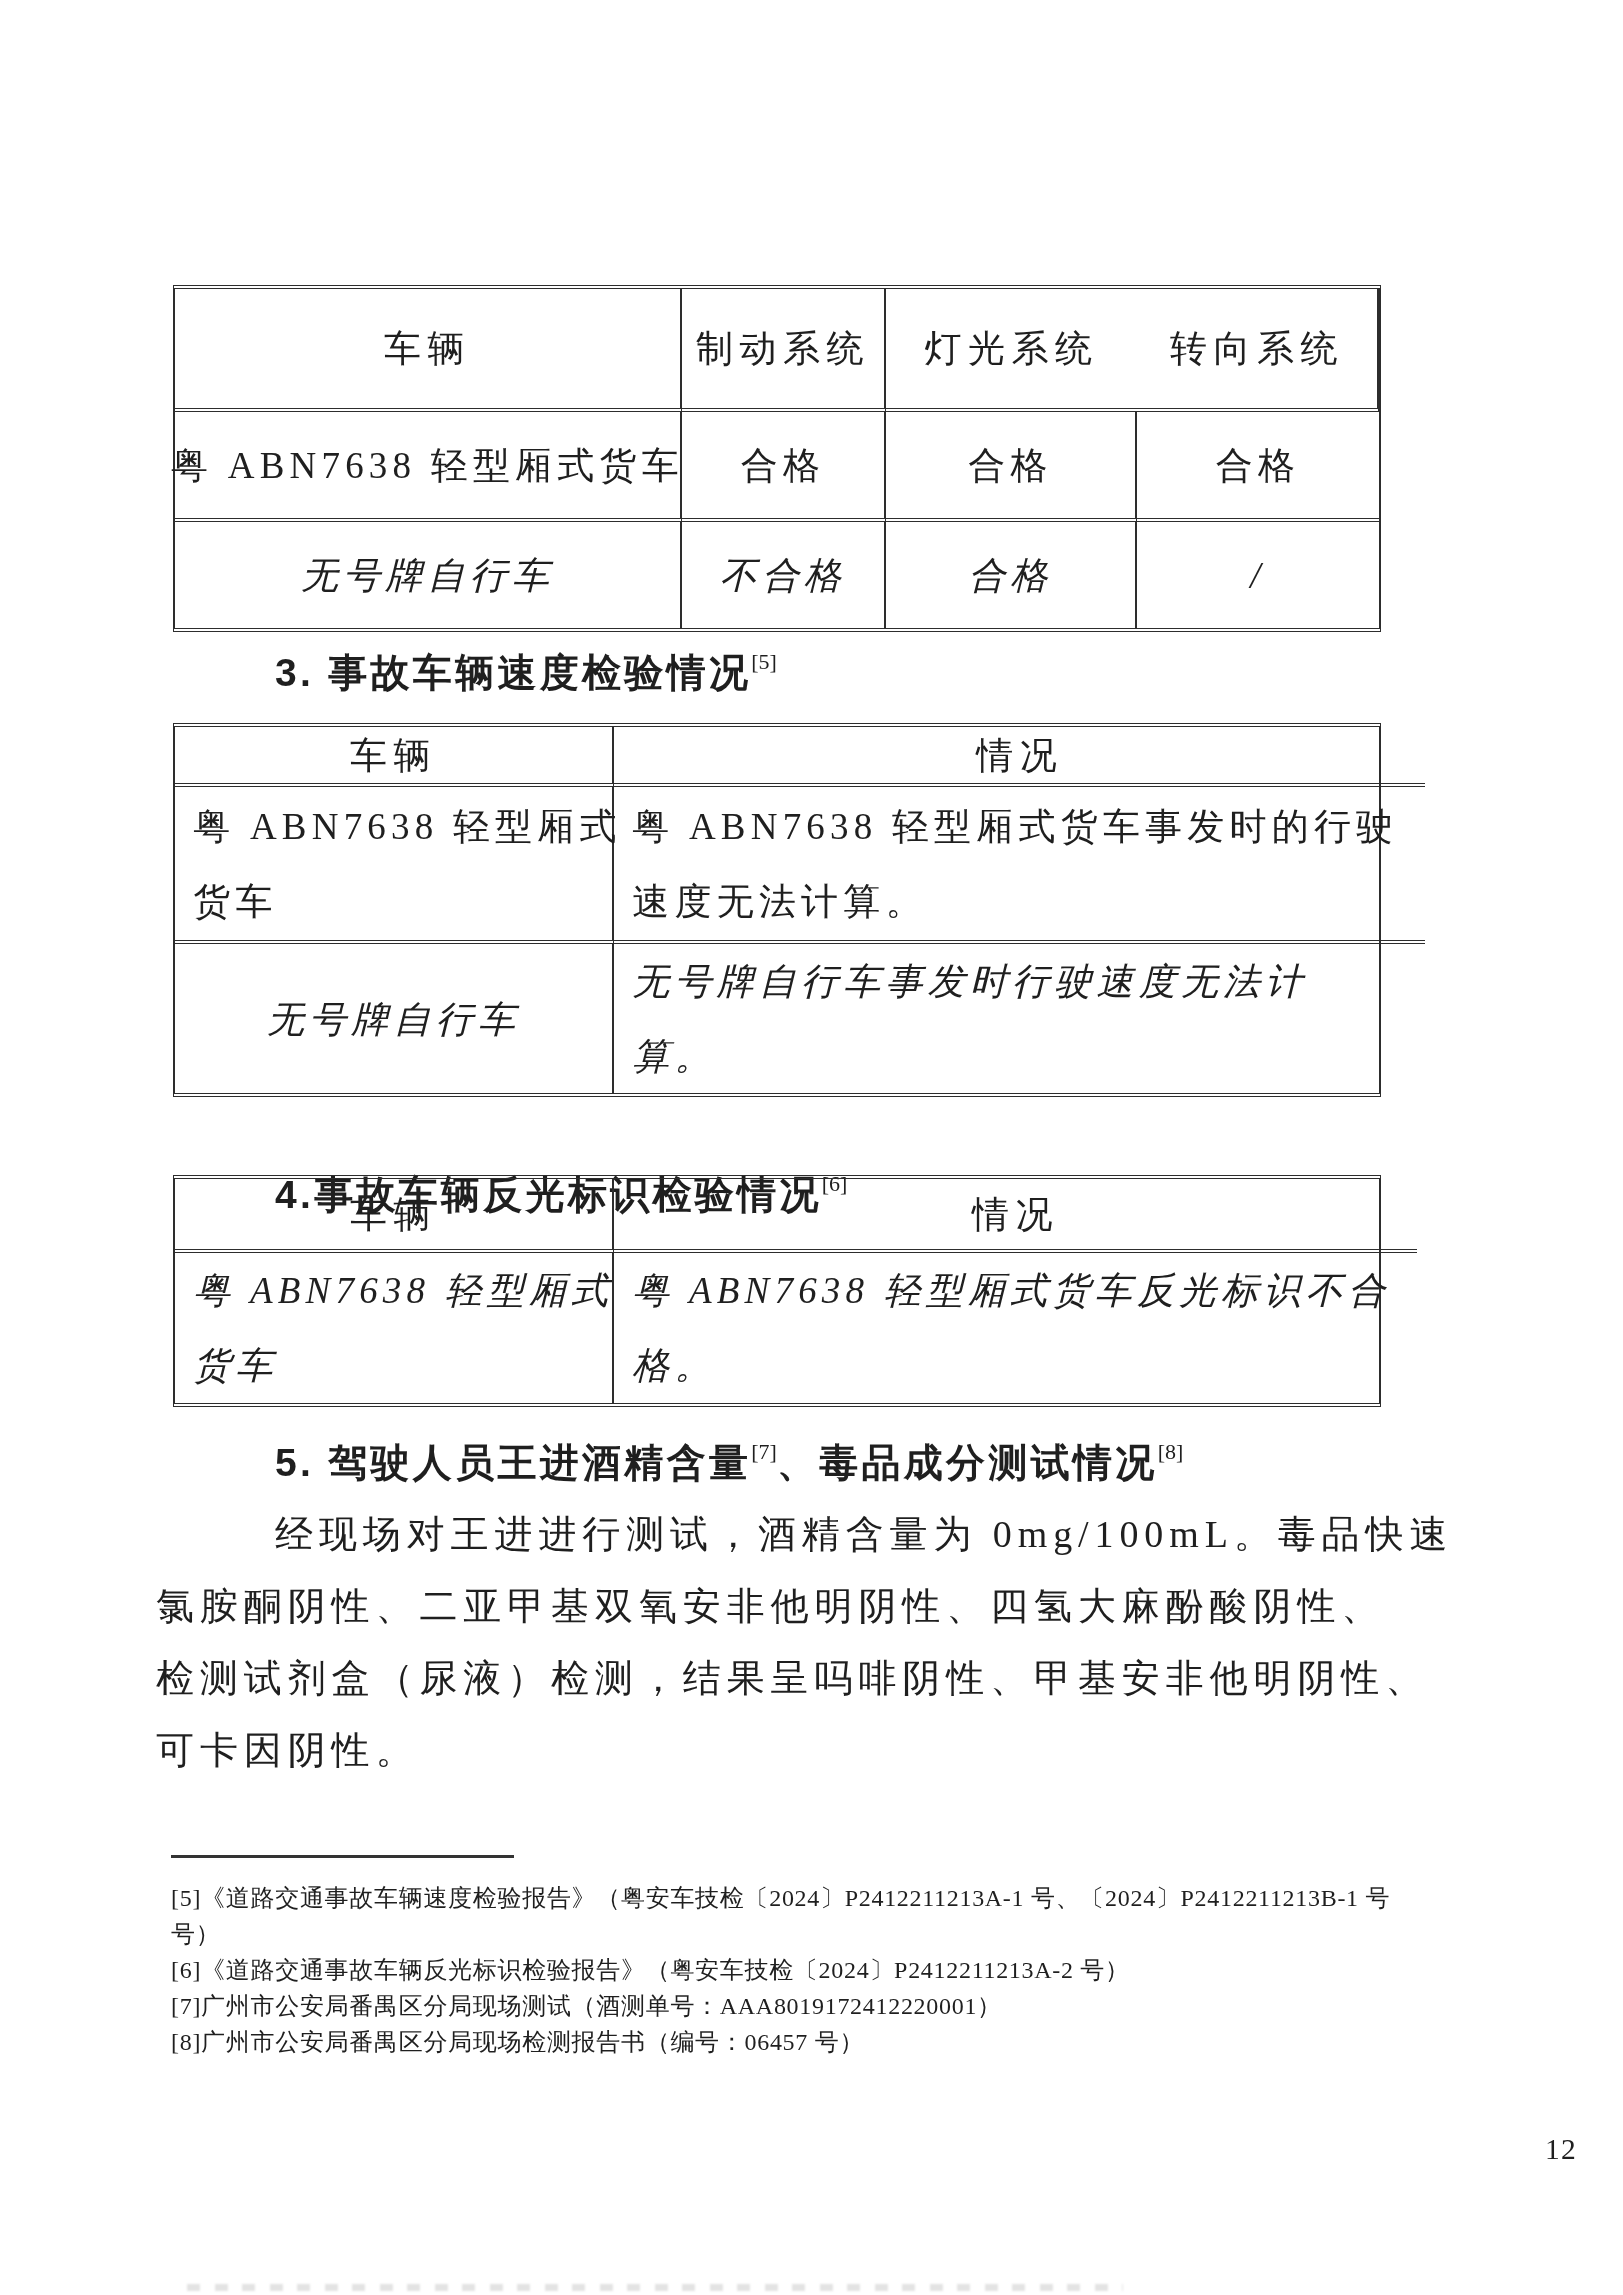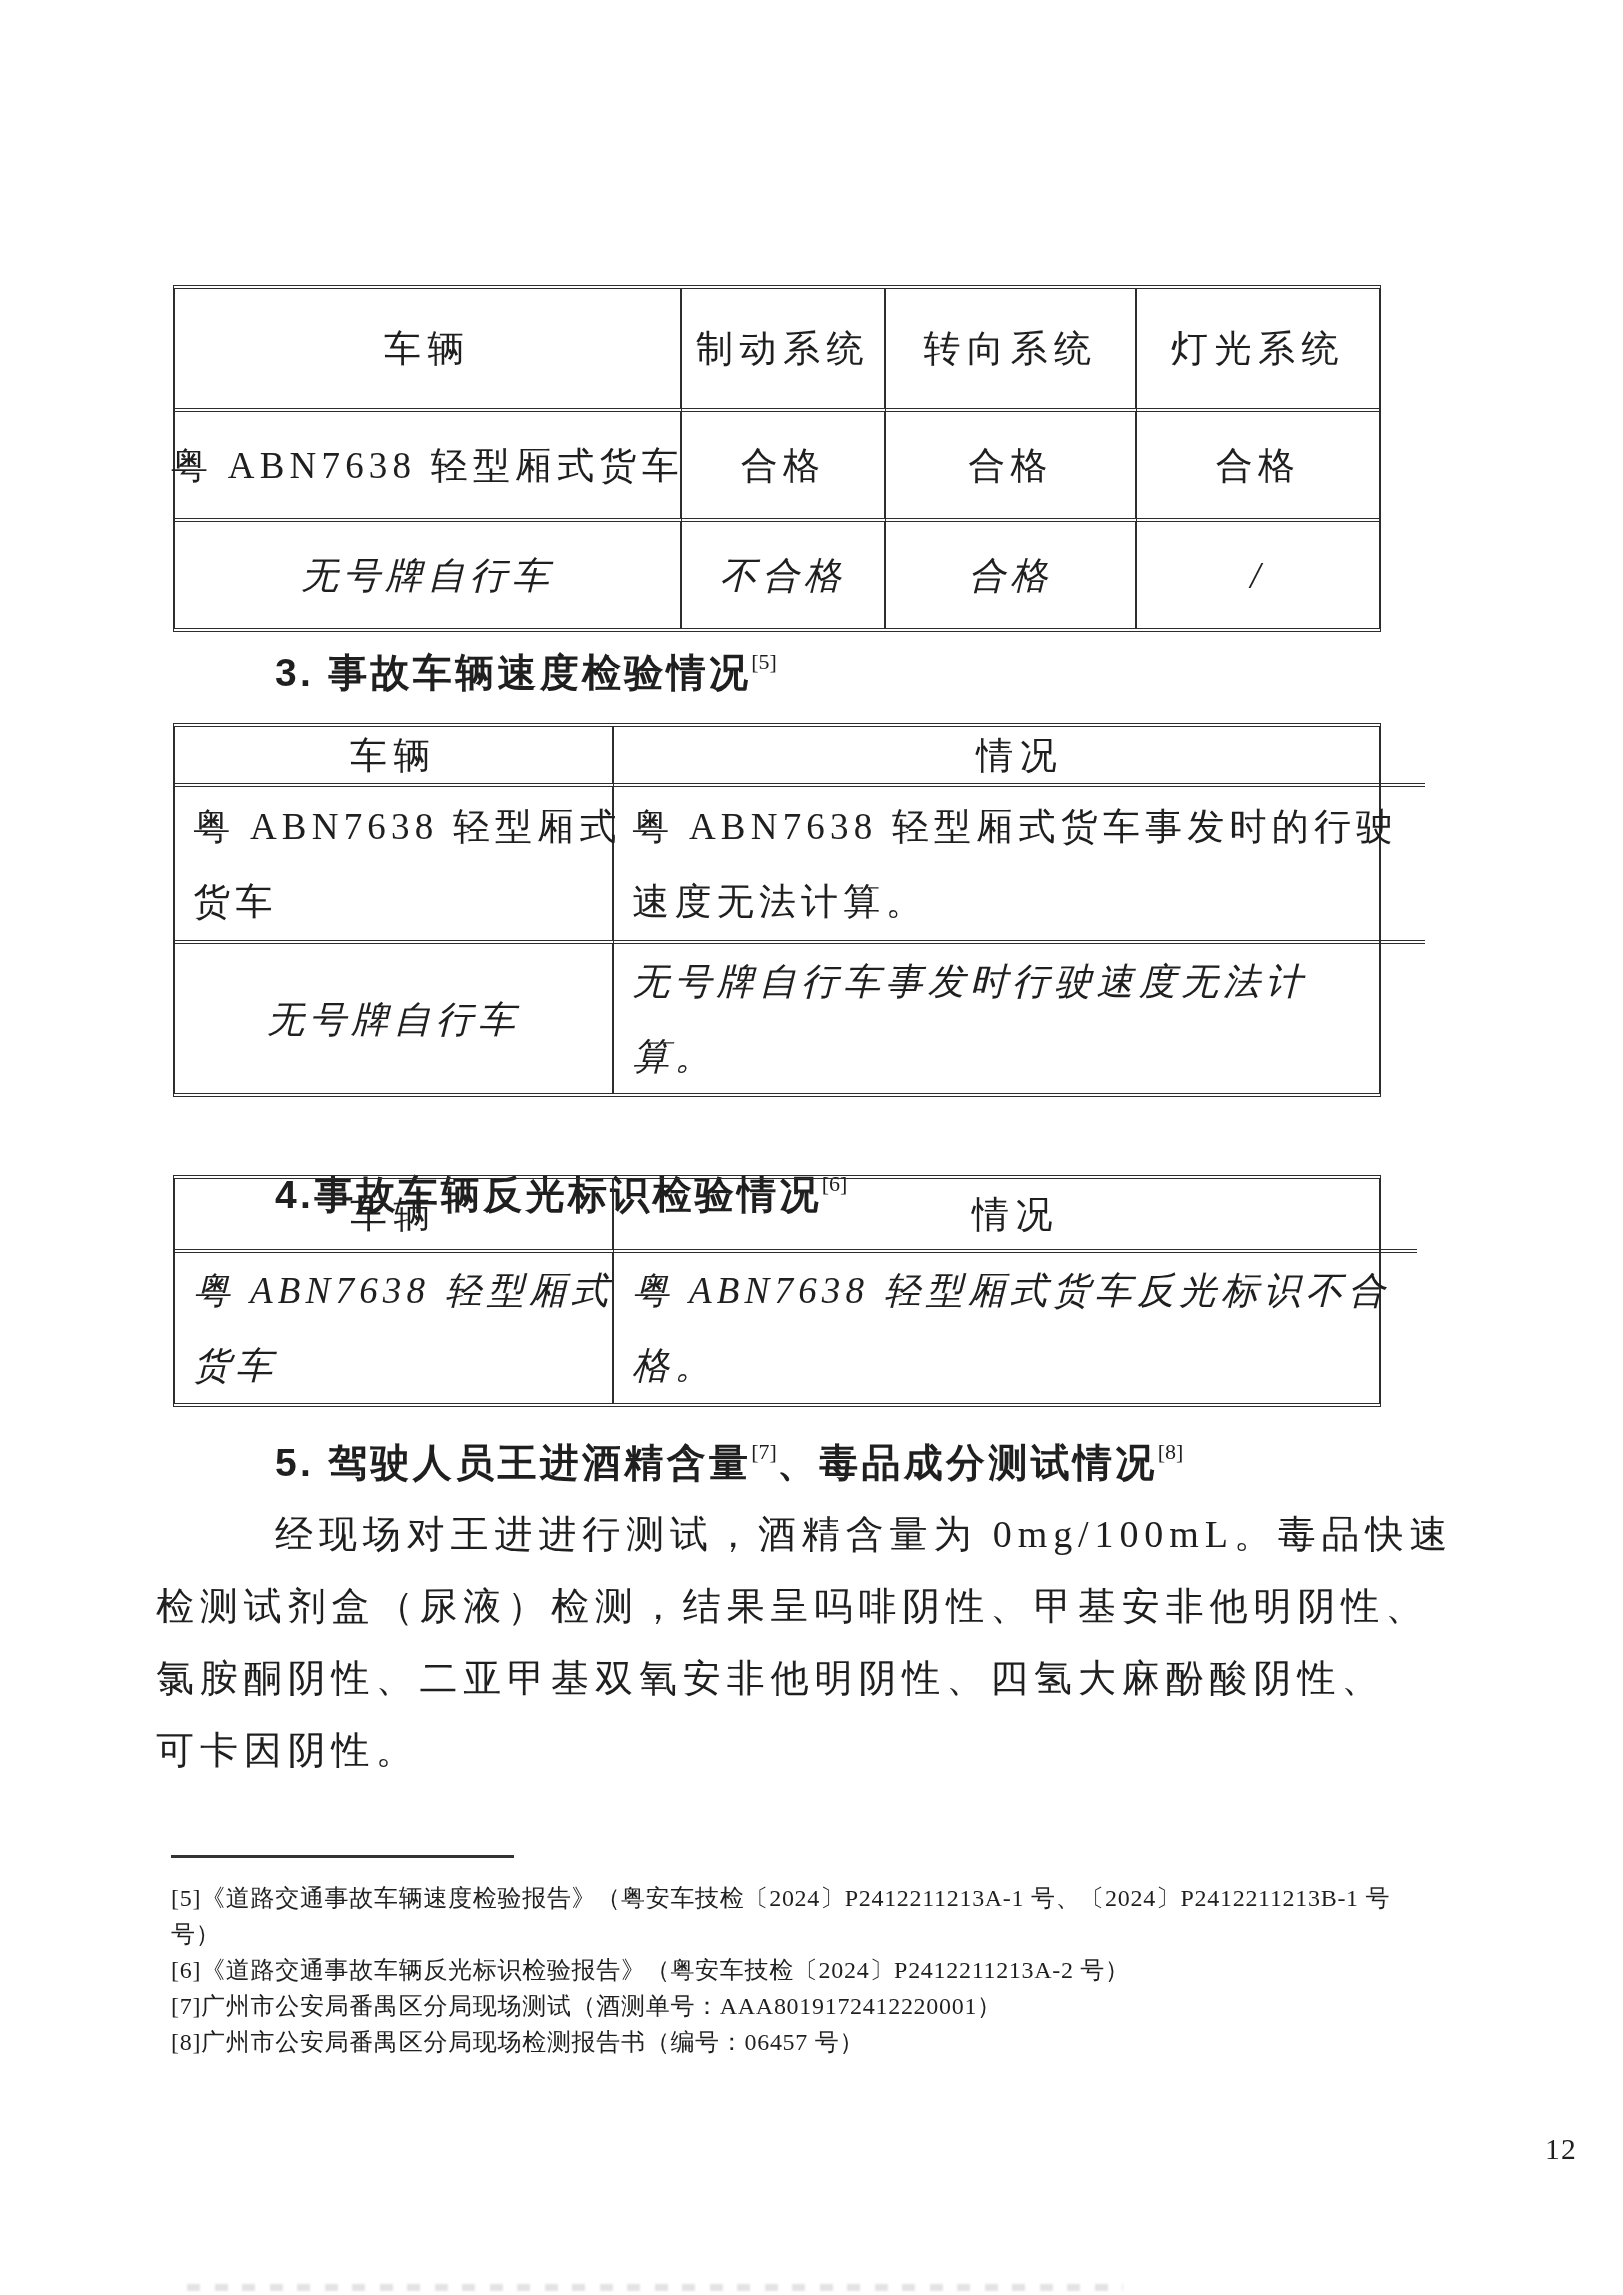--- a/index.html
+++ b/index.html
@@ -97,25 +97,25 @@
 
 <div class="page">
 
   <div class="tbl" id="tbl-inspection">
     <div class="cell hdr">
         <span class="ln">车辆</span>
       </div>
     <div class="cell hdr">
         <span class="ln">制动系统</span>
       </div>
-    <div class="cell hdr">
-        <span class="ln">转向系统</span>
-      </div>
     <div class="cell hdr last-col">
         <span class="ln">灯光系统</span>
+      </div>
+    <div class="cell hdr">
+        <span class="ln">转向系统</span>
       </div>
 
     <div class="cell">
         <span class="ln">粤 ABN7638 轻型厢式货车</span>
       </div>
     <div class="cell">
         <span class="ln">合格</span>
       </div>
     <div class="cell">
         <span class="ln">合格</span>
@@ -190,22 +190,22 @@
       <span class="ln">格。</span>
     </div>
   </div>
 
   <div class="sec-heading" style="top:1437px;">
     <span>5. 驾驶人员王进酒精含量</span><span class="fn-sup">[7]</span><span>、毒品成分测试情况</span><span class="fn-sup">[8]</span>
   </div>
 
   <div class="body-para">
     <div class="pline first">经现场对王进进行测试，酒精含量为 0mg/100mL。毒品快速</div>
+    <div class="pline">氯胺酮阴性、二亚甲基双氧安非他明阴性、四氢大麻酚酸阴性、</div>
     <div class="pline">检测试剂盒（尿液）检测，结果呈吗啡阴性、甲基安非他明阴性、</div>
-    <div class="pline">氯胺酮阴性、二亚甲基双氧安非他明阴性、四氢大麻酚酸阴性、</div>
     <div class="pline">可卡因阴性。</div>
   </div>
 
   <div class="fn-sep"></div>
   <div class="footnotes">
     <div class="fline">[5]《道路交通事故车辆速度检验报告》（粤安车技检〔2024〕P2412211213A-1 号、〔2024〕P2412211213B-1 号</div>
     <div class="fline">号）</div>
     <div class="fline">[6]《道路交通事故车辆反光标识检验报告》（粤安车技检〔2024〕P2412211213A-2 号）</div>
     <div class="fline">[7]广州市公安局番禺区分局现场测试（酒测单号：AAA8019172412220001）</div>
     <div class="fline">[8]广州市公安局番禺区分局现场检测报告书（编号：06457 号）</div>

